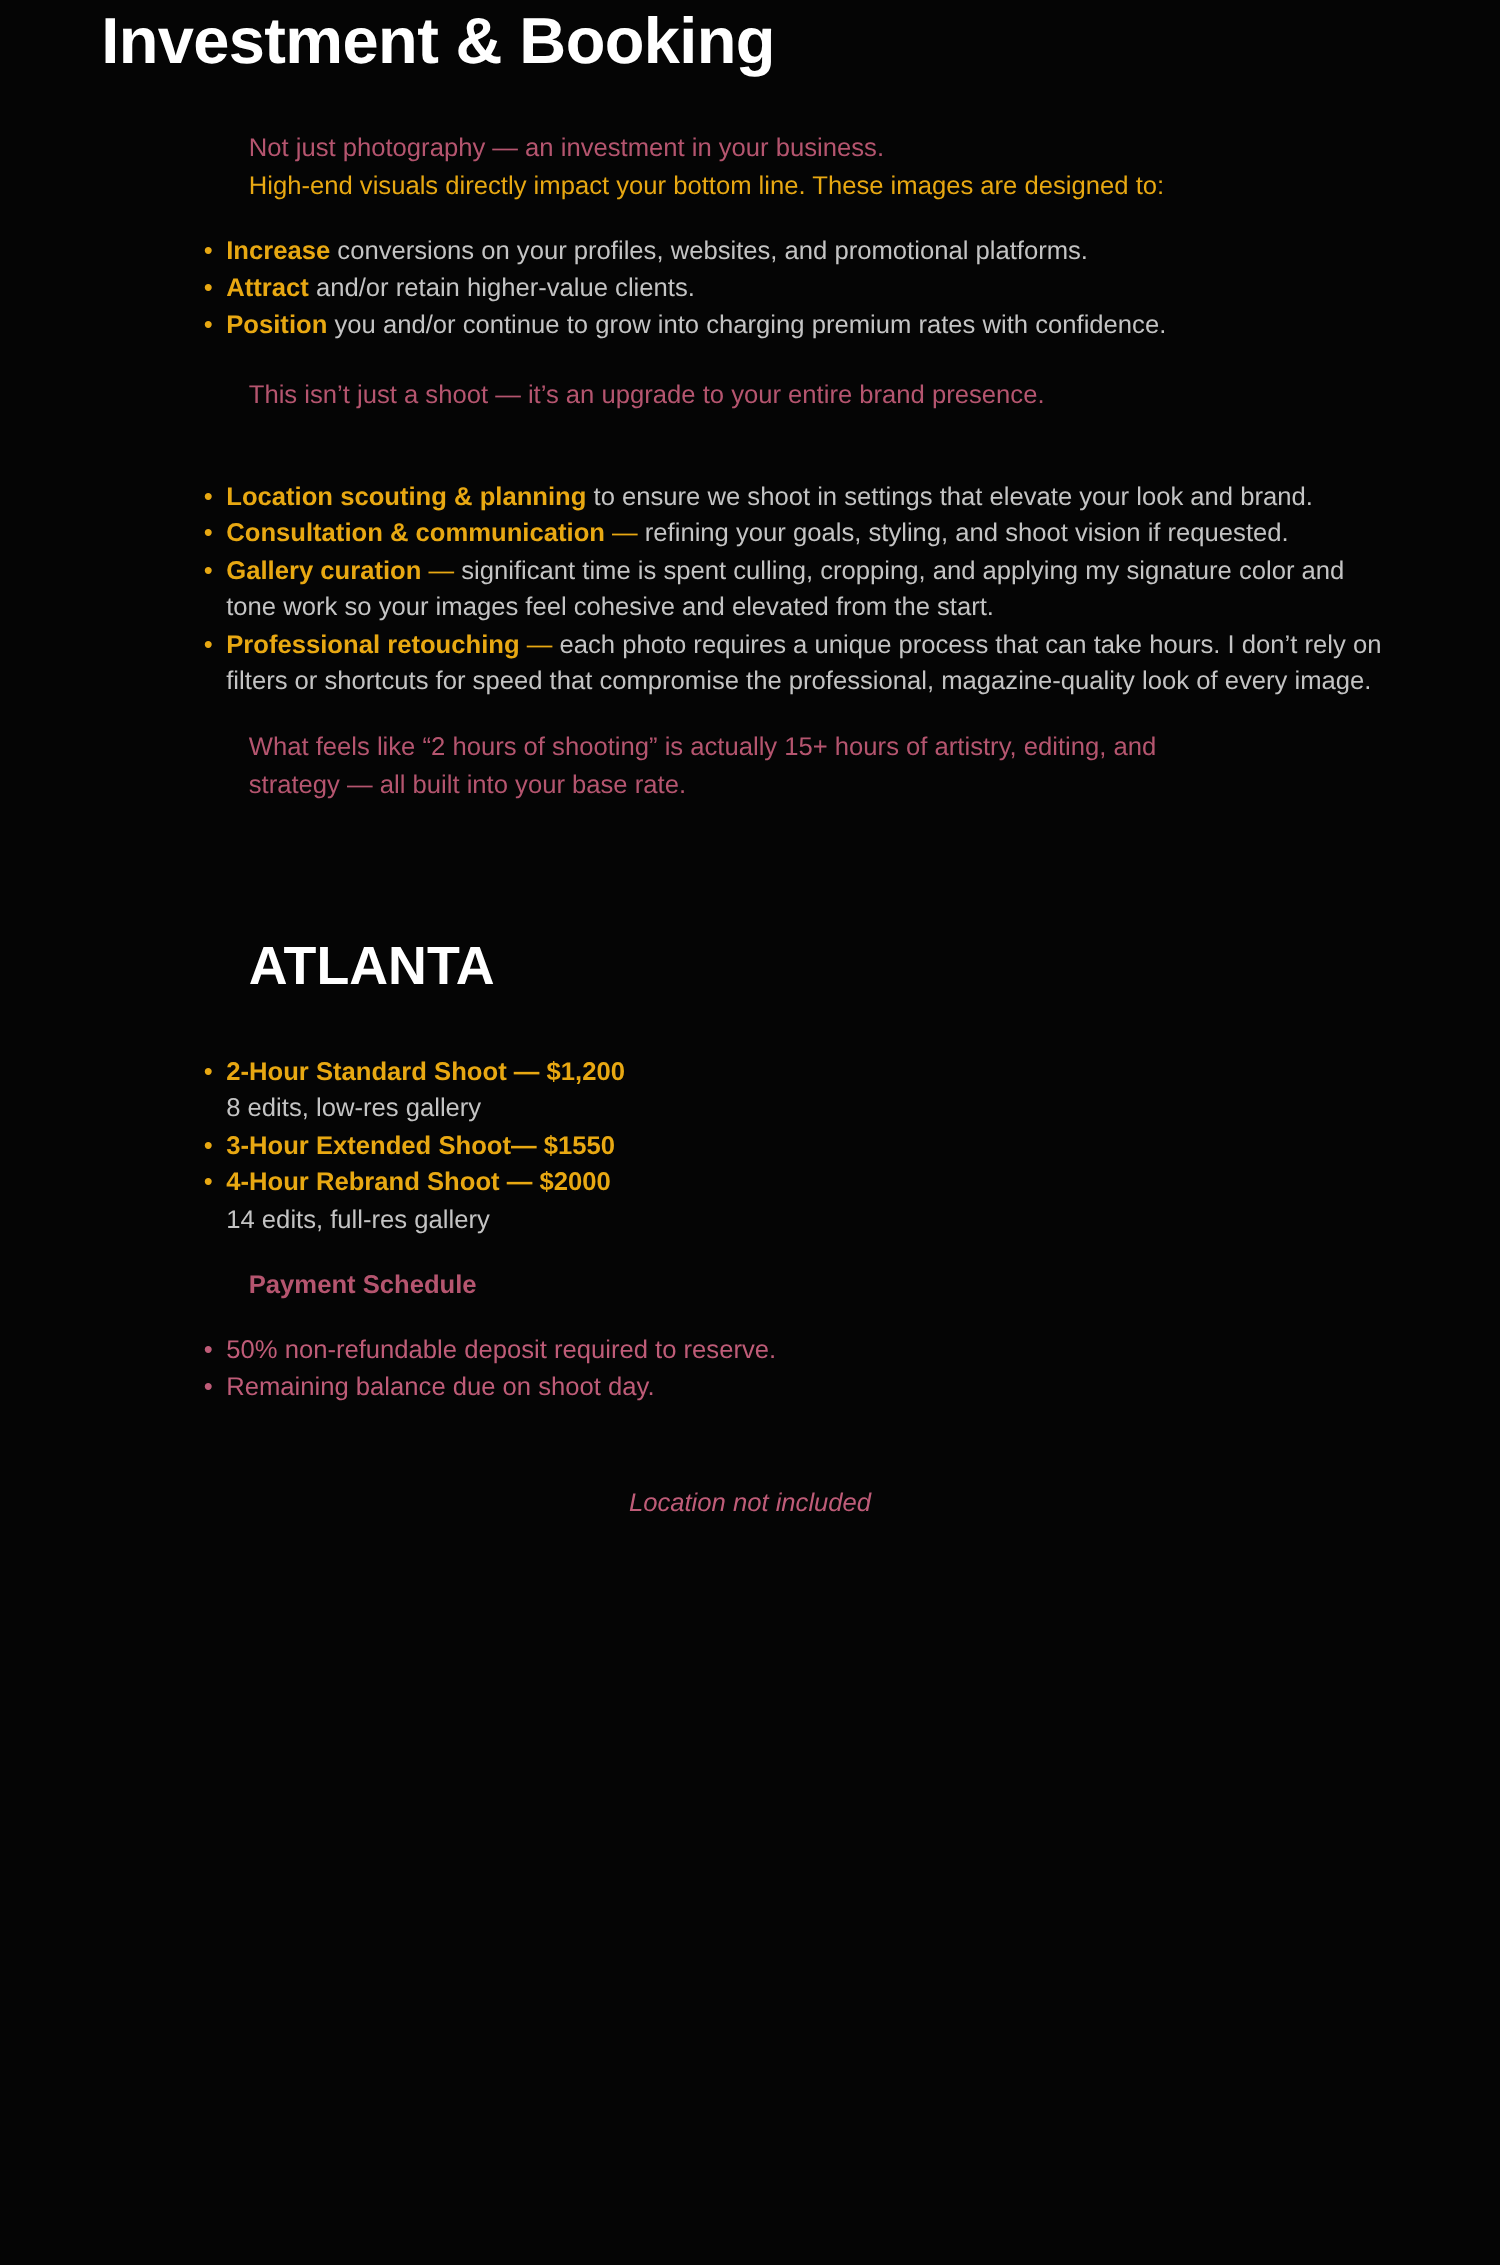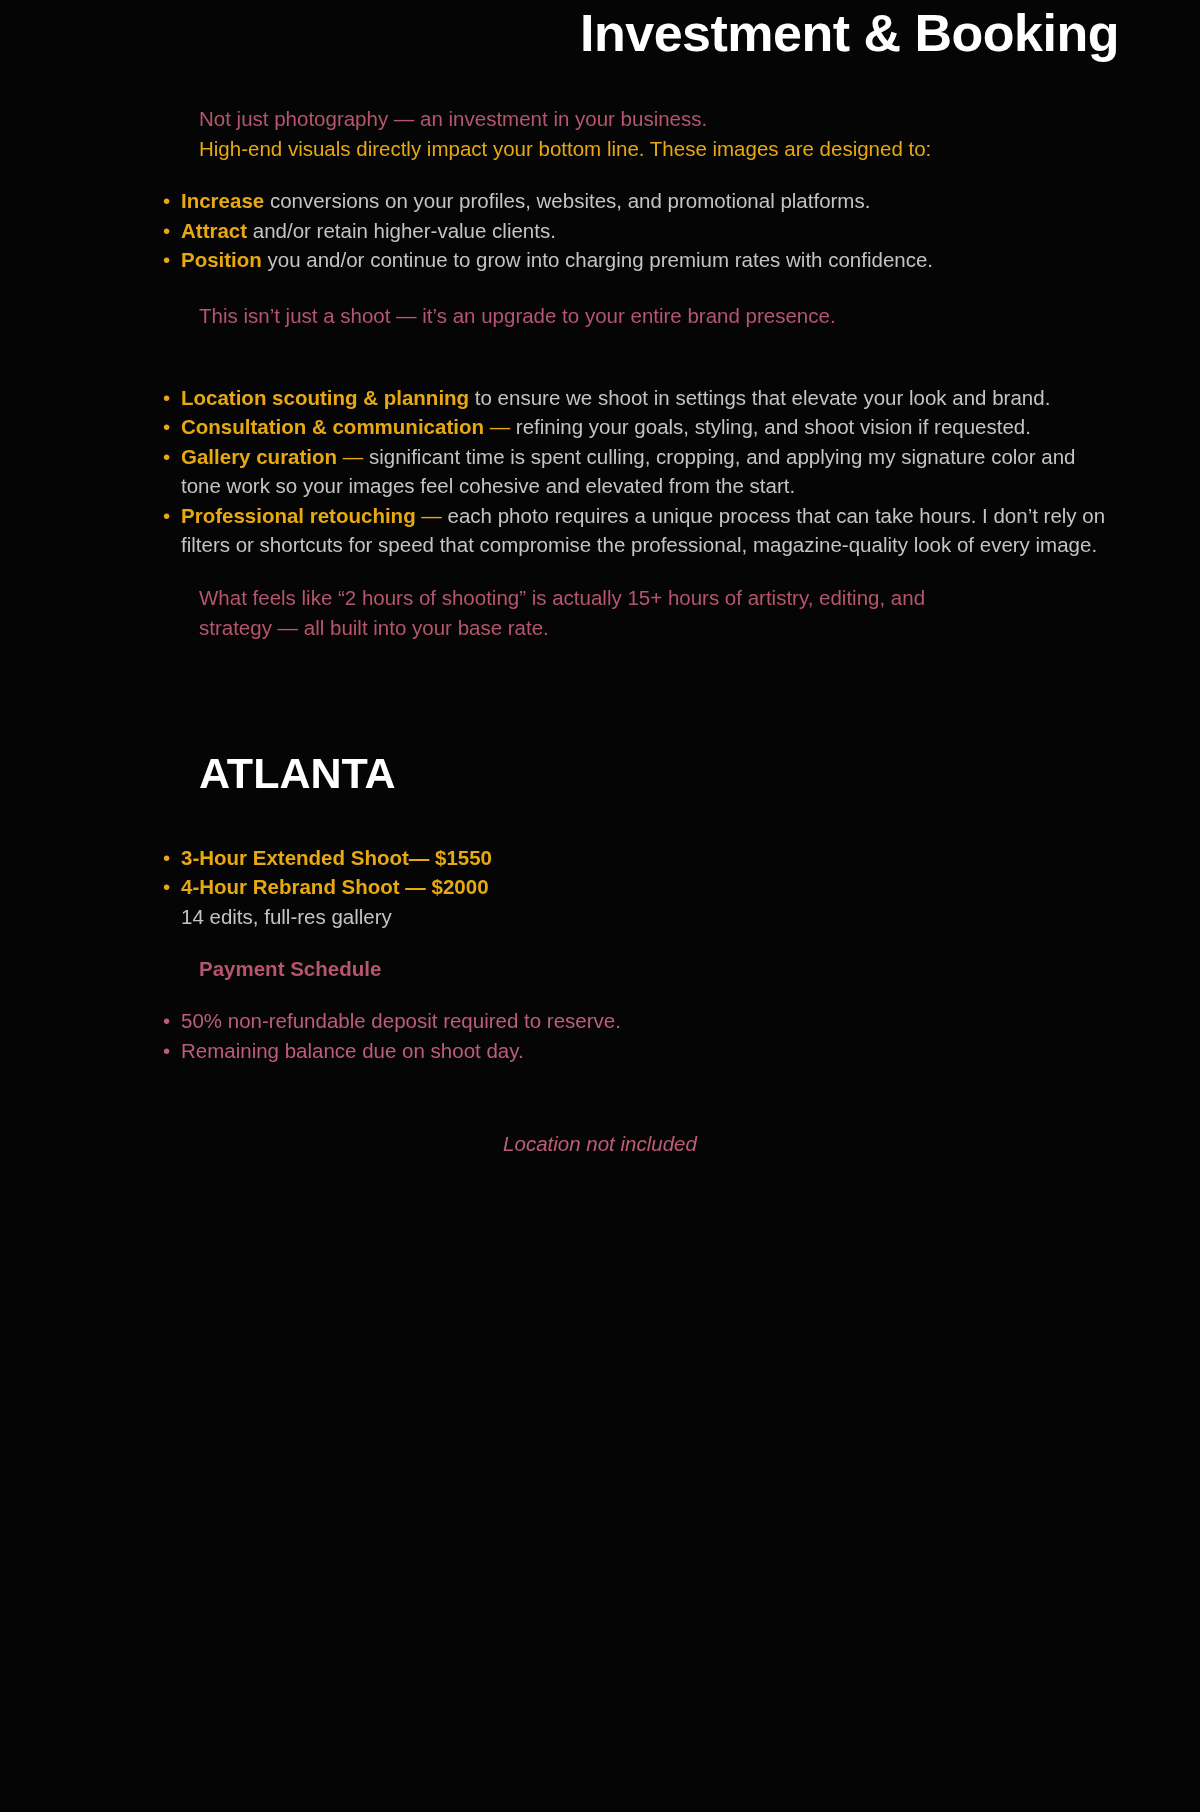--- a/index.html
+++ b/index.html
@@ -20,21 +20,21 @@
     width: 1038px;
     margin: 0 auto;
     position: relative;
     padding-bottom: 40px;
   }
 
   
   .page-title {
     margin: 0;
     padding: 2px 0 0 0;
-    text-align: right;
+    text-align: left;
     color: #ffffff;
     font-size: 52px;
     line-height: 62px;
     font-weight: 700;
     letter-spacing: -0.5px;
   }
 
   
   .block {
     padding: 0 118px 0 118px;
@@ -241,20 +241,24 @@
   </section>
 
   <div class="sp-emph-city"></div>
 
   <h2 class="city-title">ATLANTA</h2>
 
   <div class="sp-city-list"></div>
 
   <ul class="pricing">
     <li>
+      <span class="pkg-name">2-Hour Standard Shoot — $1,200</span>
+      <span class="pkg-detail">8 edits, low-res gallery</span>
+    </li>
+    <li>
       <span class="pkg-name">3-Hour Extended Shoot— $1550</span>
     </li>
     <li>
       <span class="pkg-name">4-Hour Rebrand Shoot — $2000</span>
       <span class="pkg-detail">14 edits, full-res gallery</span>
     </li>
   </ul>
 
   <div class="sp-list-pay"></div>
 

